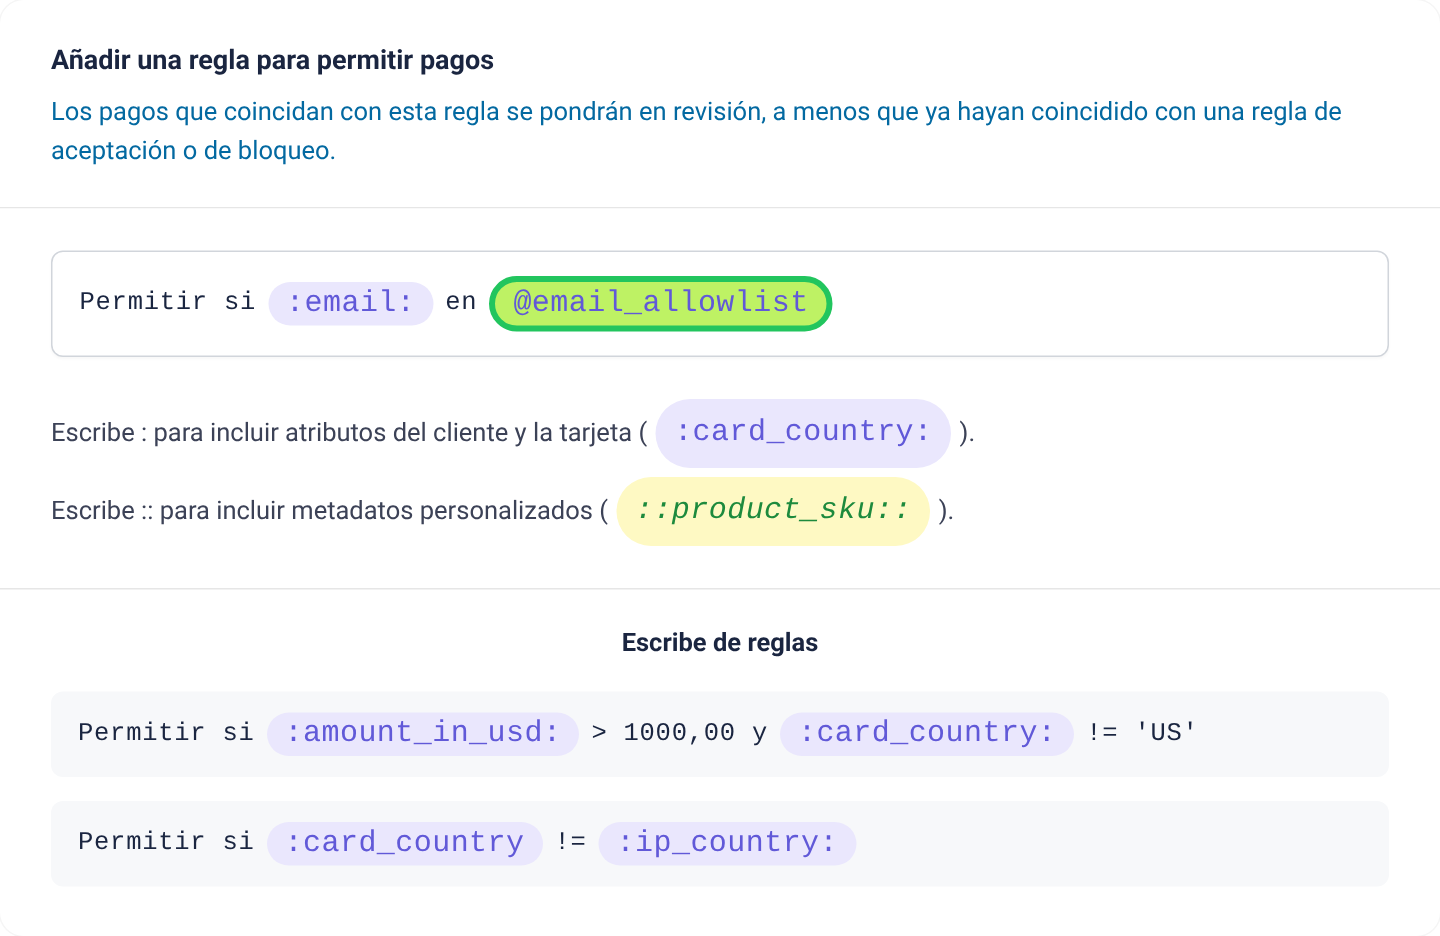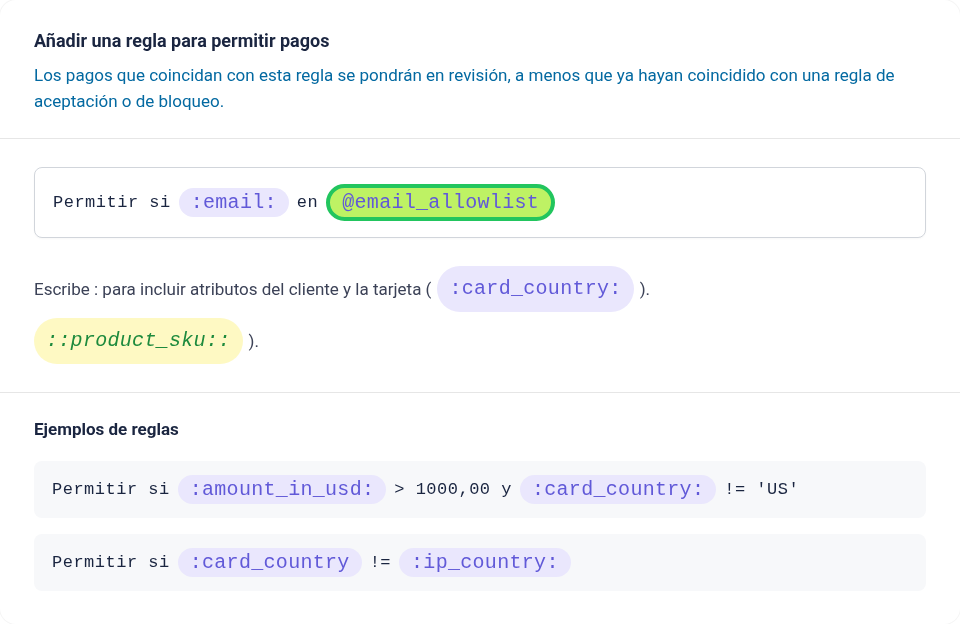--- a/index.html
+++ b/index.html
@@ -35,20 +35,21 @@
       margin-bottom: 12px;
     }
     .subtitle {
       font-size: 17px;
       color: #0369a1;
       line-height: 1.5;
     }
     .content {
       padding: 28px 34px 0 34px;
       background: #ffffff;
+      text-align: center;
     }
     .rule-input {
       border: 1px solid #d1d5db;
       border-radius: 8px;
       padding: 16px 18px;
       font-family: 'SFMono-Regular', Consolas, 'Liberation Mono', Menlo, monospace;
       font-size: 17px;
       display: flex;
       align-items: center;
       flex-wrap: wrap;
@@ -141,29 +142,30 @@
       <span class="pill pill-purple-outline">@email_allowlist</span>
     </div>
 
     <div class="hints">
       <div class="hint-line">
         <span>Escribe : para incluir atributos del cliente y la tarjeta (</span>
         <span class="pill pill-purple">:card_country:</span>
         <span>).</span>
       </div>
       <div class="hint-line">
+        <span>Escribe :: para incluir metadatos personalizados (</span>
         <span class="pill pill-green">::product_sku::</span>
         <span>).</span>
       </div>
     </div>
 
     <div class="divider"></div>
 
     <div class="examples-section">
-      <h2 class="examples-title">Ejemplos de reglas</h2>
+      <h2 class="examples-title">Escribe de reglas</h2>
 
       <div class="example-rule">
         <span class="token-text">Permitir si</span>
         <span class="pill pill-purple">:amount_in_usd:</span>
         <span class="token-text">&gt; 1000,00 y</span>
         <span class="pill pill-purple">:card_country:</span>
         <span class="token-text">!= 'US'</span>
       </div>
 
       <div class="example-rule">

